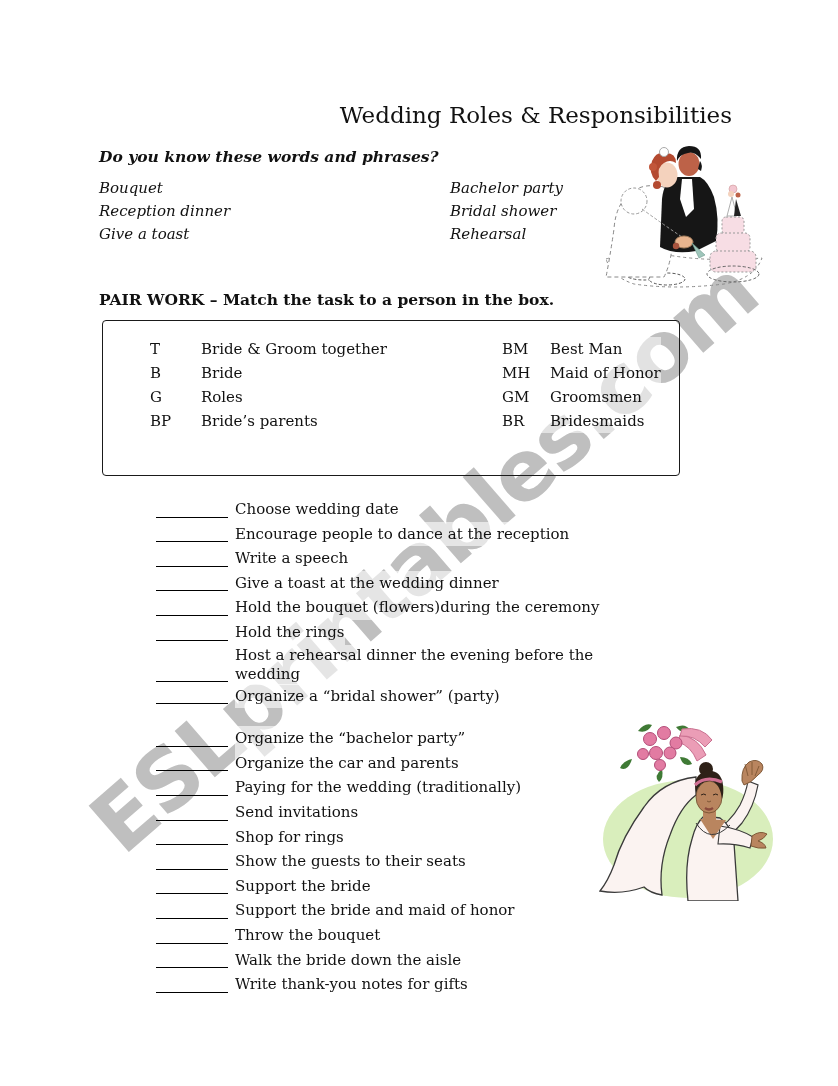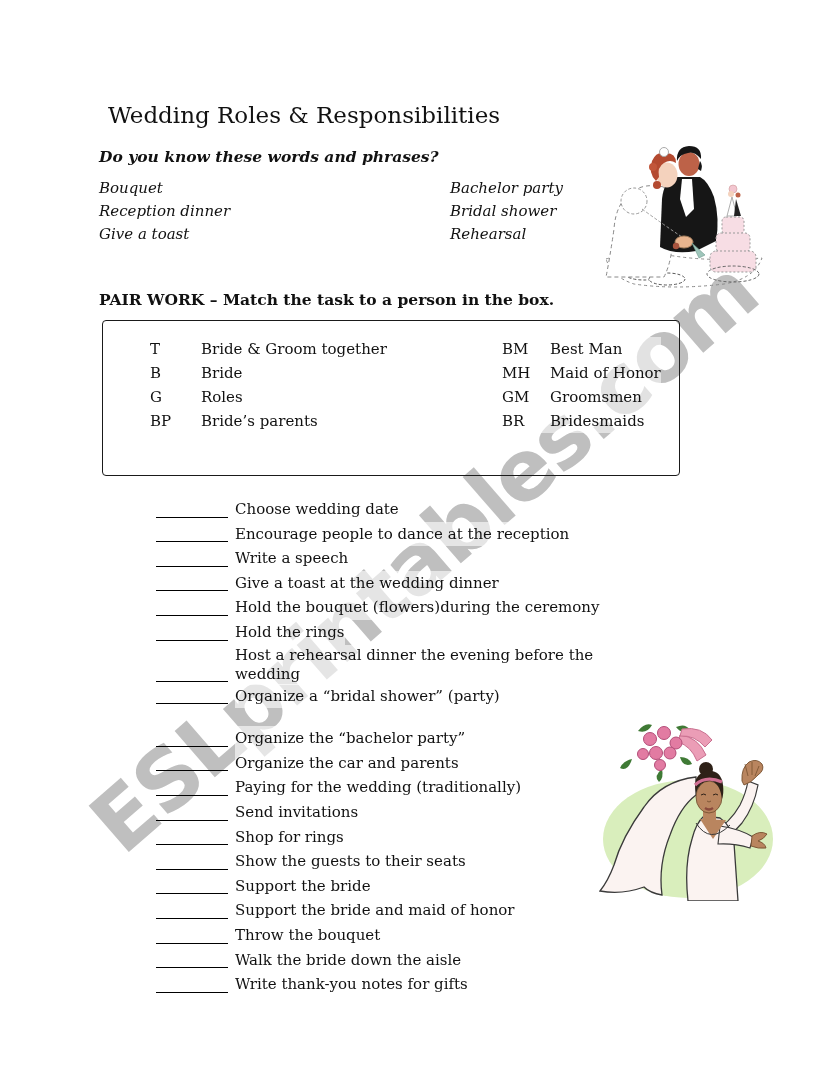--- a/index.html
+++ b/index.html
@@ -6,21 +6,21 @@
   .page{position:relative;width:838px;height:1086px;background:#fff;overflow:hidden;
         font-family:"DejaVu Serif","Liberation Serif",serif;color:#111;margin:0 auto;}
   .layer{position:absolute;z-index:2;}
   
   .watermark{position:absolute;left:104px;top:790px;z-index:1;
              font-family:"DejaVu Sans","Liberation Sans",sans-serif;
              font-weight:bold;font-size:84px;line-height:90px;letter-spacing:-2px;
              color:#b4b4b4;opacity:.85;white-space:nowrap;
              transform:rotate(-41deg);transform-origin:left center;}
   
-  .title{left:108px;top:101px;width:640px;text-align:left;font-size:23px;line-height:28px;}
+  .title{left:92px;top:101px;width:640px;text-align:right;font-size:23px;line-height:28px;}
   
   .vocab{left:99px;top:147px;width:620px;font-size:15px;font-style:italic;}
   .vocab-heading{font-weight:bold;font-size:15.5px;line-height:20px;}
   .vocab-rows{margin-top:10px;}
   .vocab-row{display:flex;height:23px;line-height:23px;}
   .vocab-word-left{flex:0 0 351px;}
   .vocab-word-left,.vocab-word-right{background:rgba(255,255,255,.6);}
   
   .pairwork-heading{left:99px;top:291px;font-weight:bold;font-size:15.5px;line-height:18px;}
   .match-box{left:102px;top:320px;width:576px;height:154px;border:1.3px solid #1a1a1a;border-radius:4px;}

